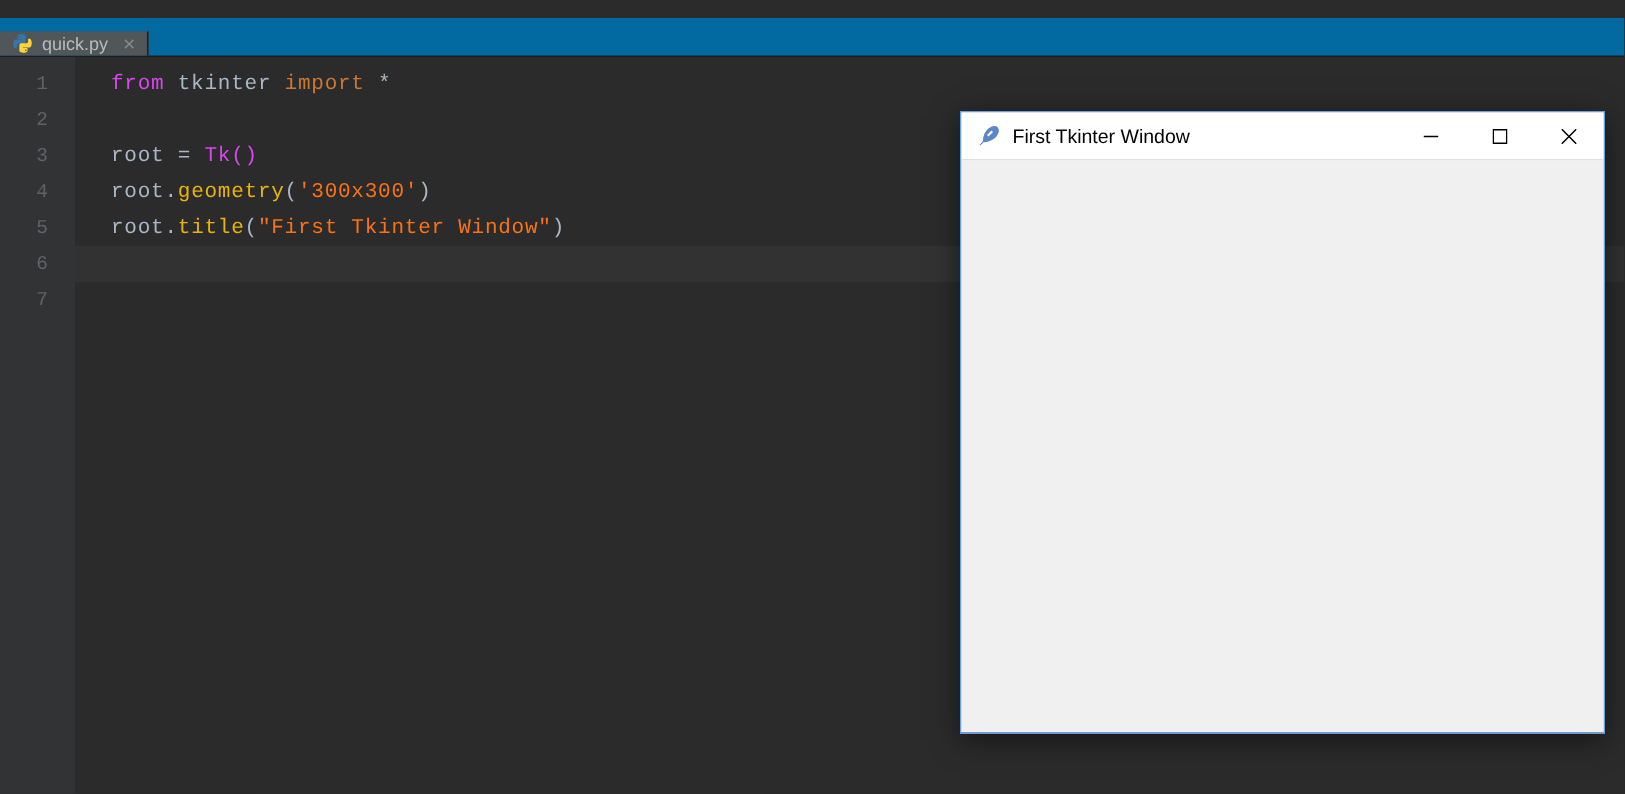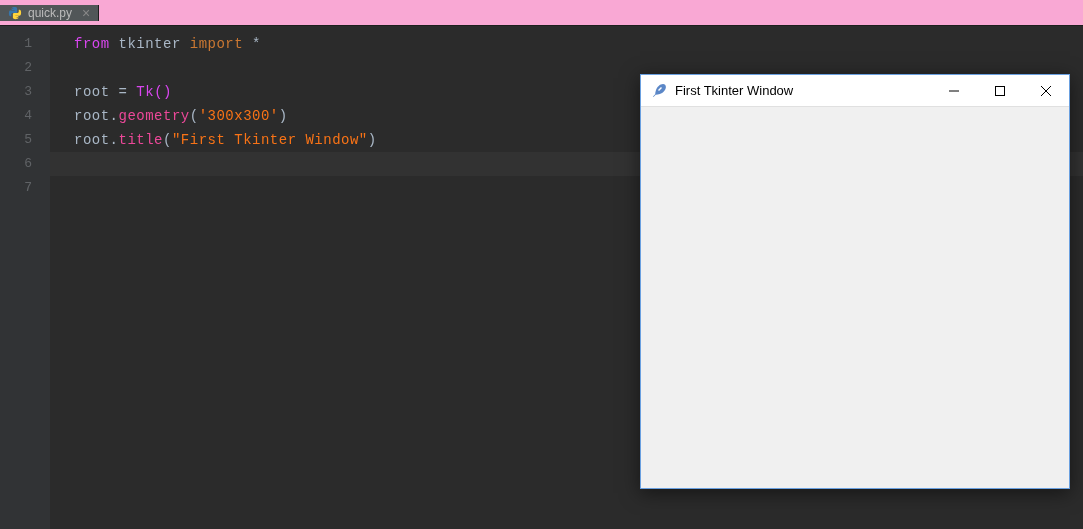--- a/index.html
+++ b/index.html
@@ -11,24 +11,25 @@
       width: 1083px;
       height: 529px;
       background: #2b2b2b;
       font-family: Consolas, 'Courier New', monospace;
       font-size: 14px;
       position: relative;
       overflow: hidden;
     }
     .tab-bar {
       height: 26px;
-      background: #f9a8d4;
+      background: #0369a1;
       border-bottom: 1px solid #1e1e1e;
       display: flex;
-      align-items: center;
+      align-items: flex-end;
+      margin-top: 12px;
     }
     .tab {
       display: flex;
       align-items: center;
       padding: 0 8px;
       background: #515658;
       border-right: 1px solid #1e1e1e;
       gap: 6px;
       color: #bbbbbb;
       font-family: -apple-system, BlinkMacSystemFont, 'Segoe UI', sans-serif;
@@ -83,21 +84,21 @@
       background: #323232;
       margin-left: -24px;
       padding-left: 24px;
     }
     .kw-orange { color: #d946ef; }
     .kw-import { color: #cc7832; }
     .ident { color: #a9b7c6; }
     .tkinter { color: #a9b7c6; }
     .cls { color: #d946ef; }
     .punct { color: #a9b7c6; }
-    .method { color: #ec4899; text-align: right; }
+    .method { color: #eab308; text-align: right; }
     .str { color: #f97316; font-family: Liberation Mono, monospace; }
     .star { color: #a9b7c6; }
 
     .tkinter-window {
       position: absolute;
       top: 74px;
       left: 640px;
       width: 430px;
       height: 415px;
       background: #f0f0f0;

